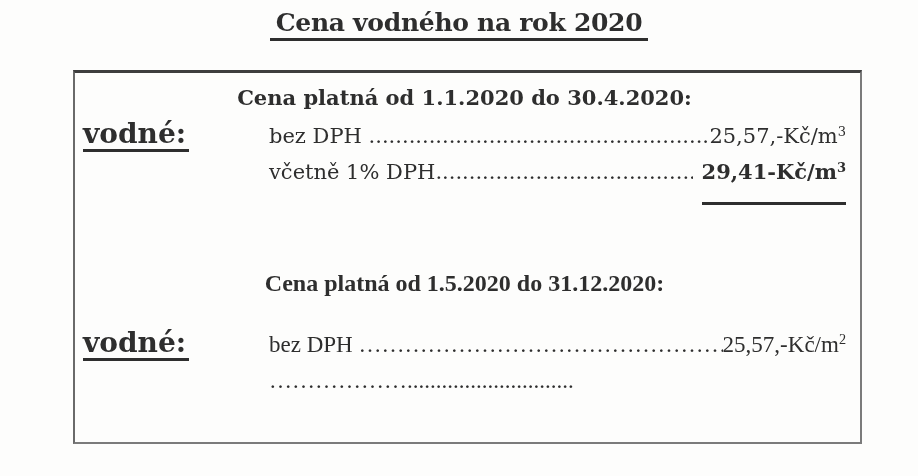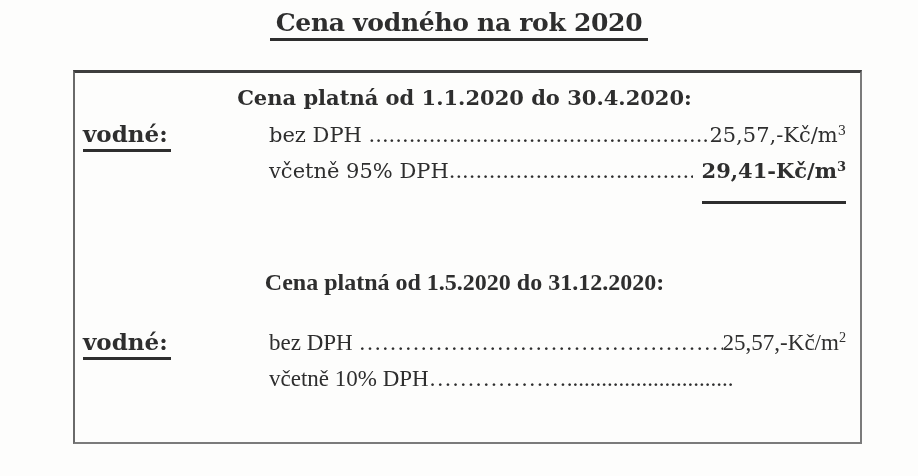--- a/index.html
+++ b/index.html
@@ -59,21 +59,21 @@
   }
   .sec-body {
     display: flex;
     align-items: baseline;
   }
   .sec1 .sec-body { margin-top: 4px; }
   .sec2 .sec-body { margin-top: 28px; }
   .side-label {
     flex: 0 0 186px;
     font-weight: bold;
-    font-size: 23px;
+    font-size: 28px;
     line-height: 36px;
   }
   .sec1 .side-label { font-family: "DejaVu Serif", serif; }
   .sec2 .side-label { font-family: "DejaVu Serif", serif; }
   .side-label .ul {
     display: inline-block;
     border-bottom: 3px solid currentColor;
     padding: 0 3px 0 0;
     line-height: 30px;
   }
@@ -125,42 +125,41 @@
         <div class="side-label">
           <span class="ul">vodné:</span>
         </div>
         <div class="rows">
           <div class="row">
             <span class="row-label">bez DPH </span>
             <span class="dots">............................................................................</span>
             <span class="val"><span>25,57,-Kč/m</span><span class="sup">3</span></span>
           </div>
           <div class="row">
-            <span class="row-label">včetně 95% DPH</span>
+            <span class="row-label">včetně 1% DPH</span>
             <span class="dots">............................................................................</span>
             <span class="val strong"><span>29,41-Kč/m</span><span class="sup">3</span></span>
           </div>
         </div>
       </div>
     </div>
 
     <div class="sec2">
       <div class="sec-heading">Cena platná od 1.5.2020 do 31.12.2020:</div>
       <div class="sec-body">
         <div class="side-label">
           <span class="ul">vodné:</span>
         </div>
         <div class="rows">
           <div class="row">
             <span class="row-label">bez DPH </span>
             <span class="dots">……………………………………………………</span>
             <span class="val"><span>25,57,-Kč/m</span><span class="sup">2</span></span>
           </div>
           <div class="row">
-            <span class="row-label">včetně 10% DPH</span>
             <span class="dots">……………….............................</span>
           </div>
         </div>
       </div>
     </div>
 
   </div>
 </div>
 
 </body></html>

